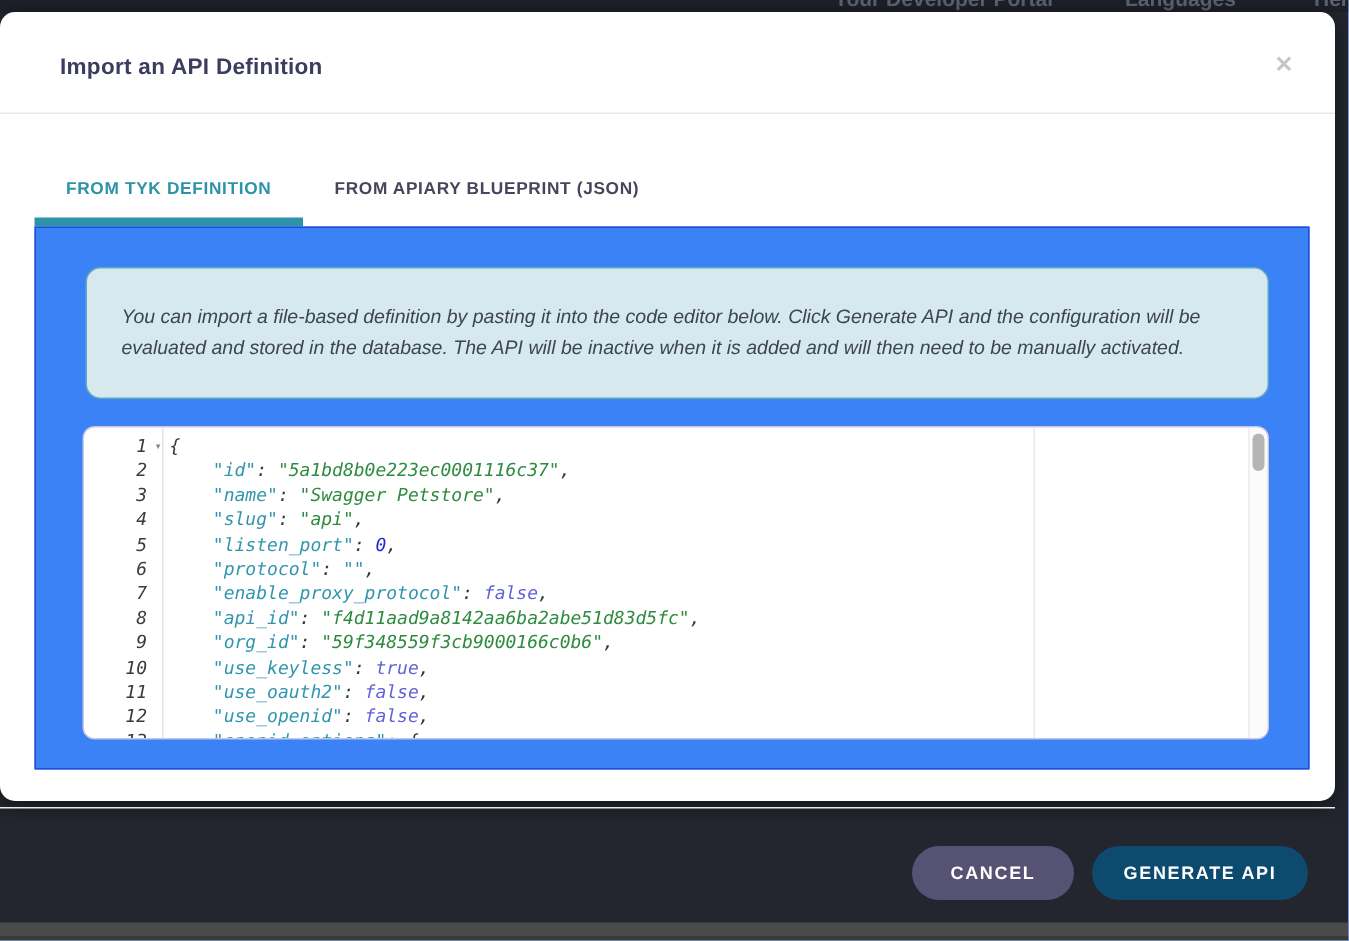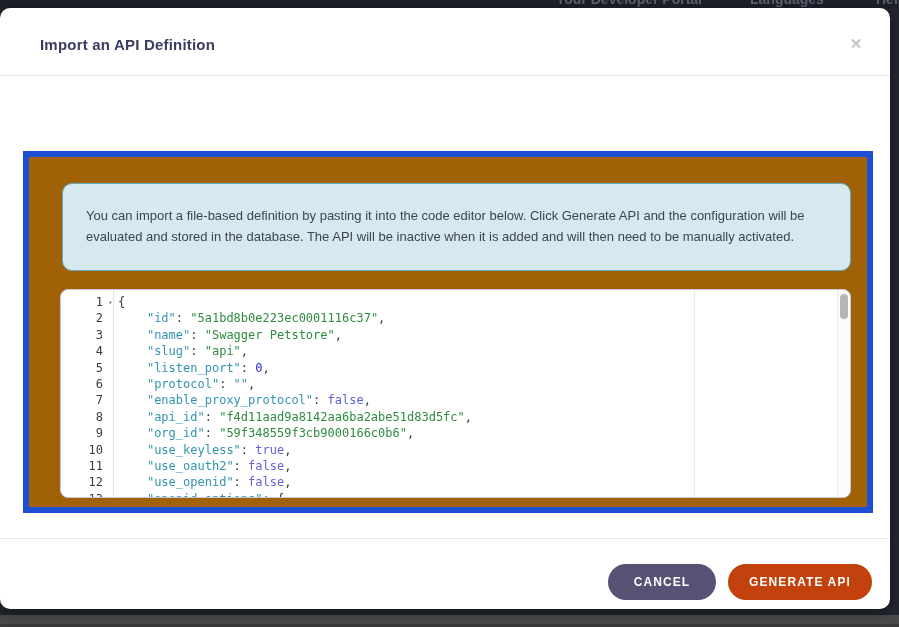--- a/index.html
+++ b/index.html
@@ -17,21 +17,21 @@
   .topnav span {
     position:absolute; top:-9px; font-size:14px; font-weight:700; color:#5d6372;
     white-space:nowrap;
   }
   .bottombar {
     position:absolute; left:0; bottom:0; width:899px; height:12px;
     background:#4a4a4a; border-bottom:3px solid #3a3a3a; z-index:1;
   }
   
   .modal {
-    position:absolute; left:0; top:8px; width:890px; height:601px;
+    position:absolute; left:0; top:8px; width:890px; height:526px;
     background:#ffffff; border-radius:10px; z-index:2;
     box-shadow:0 3px 14px rgba(0,0,0,0.45);
   }
   .modal-title {
     position:absolute; left:40px; top:28px;
     font-size:15px; font-weight:700; color:#3c3d5e; letter-spacing:0.2px;
   }
   .close-x {
     position:absolute; right:26px; top:28px; width:16px; height:16px;
     color:#c6c6c6; font-size:15px; font-weight:700; line-height:16px;
@@ -47,21 +47,21 @@
   .tab {
     height:45px; display:flex; align-items:center; padding:0 21px;
     font-size:11.5px; font-weight:700; letter-spacing:0.45px;
     color:#45465a; border-bottom:6px solid transparent; cursor:pointer;
     white-space:nowrap;
   }
   .tab.active { color:#2d93a8; border-bottom-color:#2d93a8; }
   
   .panel {
     position:absolute; left:23px; top:143px; width:850px; height:362px;
-    background:#a16207; border:6px solid #1d4ed8;
+    background:#3b82f6; border:1px solid #1d4ed8;font-style:italic;
   }
   
   .info-banner {
     position:absolute; left:33px; top:26px; width:789px; height:88px;
     background:#d5e9ef; border:1px solid #62abbe; border-radius:10px;
     padding:21px 24px 0 23px;
     font-size:13px; line-height:21px; color:#3e4453;
   }
   
   .editor {
@@ -99,40 +99,42 @@
   
   .footer-divider {
     position:absolute; left:0; top:530px; width:890px; height:1px; background:#eaeaea;
   }
   .btn {
     position:absolute; top:556px; height:36px; border:none; border-radius:18px;
     color:#ffffff; font-family:"Liberation Sans",sans-serif;
     font-size:12px; font-weight:700; letter-spacing:1.1px; cursor:pointer;
   }
   .btn-cancel   { left:608px; width:108px; background:#565273; }
-  .btn-generate { left:728px; width:144px; background:#c2410c; }
+  .btn-generate { left:728px; width:144px; background:#0c4a6e; }
 </style>
 </head>
 <body>
 
 <div id="stage">
 
   <div class="topnav">
     <span style="left:556px">Your Developer Portal</span>
     <span style="left:750px">Languages</span>
     <span style="left:876px">Help</span>
   </div>
 
   <div class="modal">
 
     <div class="modal-title">Import an API Definition</div>
     <div class="close-x">✕</div>
     <div class="header-divider"></div>
 
     <div class="tabs">
+        <div class="tab active">FROM TYK DEFINITION</div>
+        <div class="tab">FROM APIARY BLUEPRINT (JSON)</div>
       </div>
 
     <div class="panel">
       <div class="info-banner">
         <span>You can import a file-based definition by pasting it into the code editor below. Click Generate API and the configuration will be evaluated and stored in the database. The API will be inactive when it is added and will then need to be manually activated.</span>
       </div>
 
       <div class="editor">
         <div class="print-margin"></div>
         <div class="gutter-border"></div>

